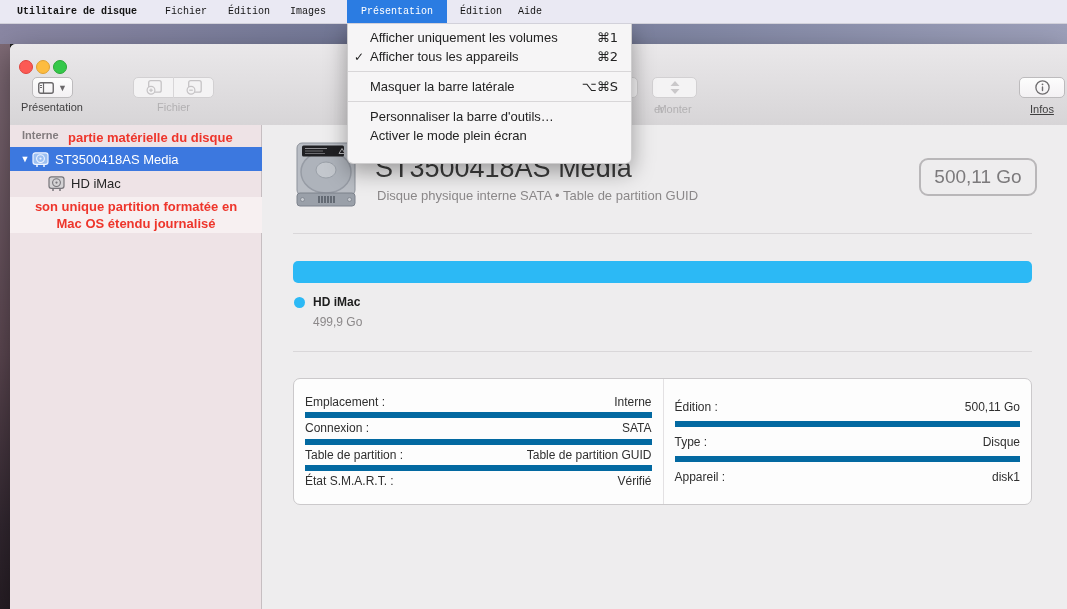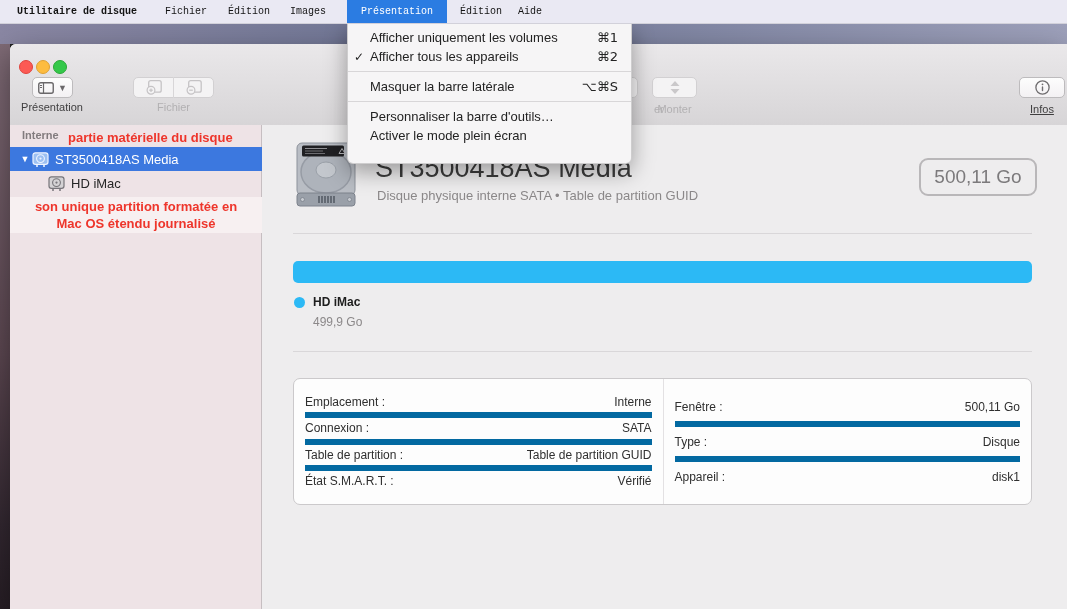--- a/index.html
+++ b/index.html
@@ -248,21 +248,21 @@
         <span>Table de partition :</span>
         <span class="dval">Table de partition GUID</span>
       </div>
       <div class="drow">
         <span>État S.M.A.R.T. :</span>
         <span class="dval">Vérifié</span>
       </div>
     </div>
     <div class="dcol">
       <div class="drow">
-        <span>Fenêtre :</span>
+        <span>Édition :</span>
         <span class="dval">500,11 Go</span>
       </div>
       <div class="drow">
         <span>Type :</span>
         <span class="dval">Disque</span>
       </div>
       <div class="drow">
         <span>Appareil :</span>
         <span class="dval">disk1</span>
       </div>

